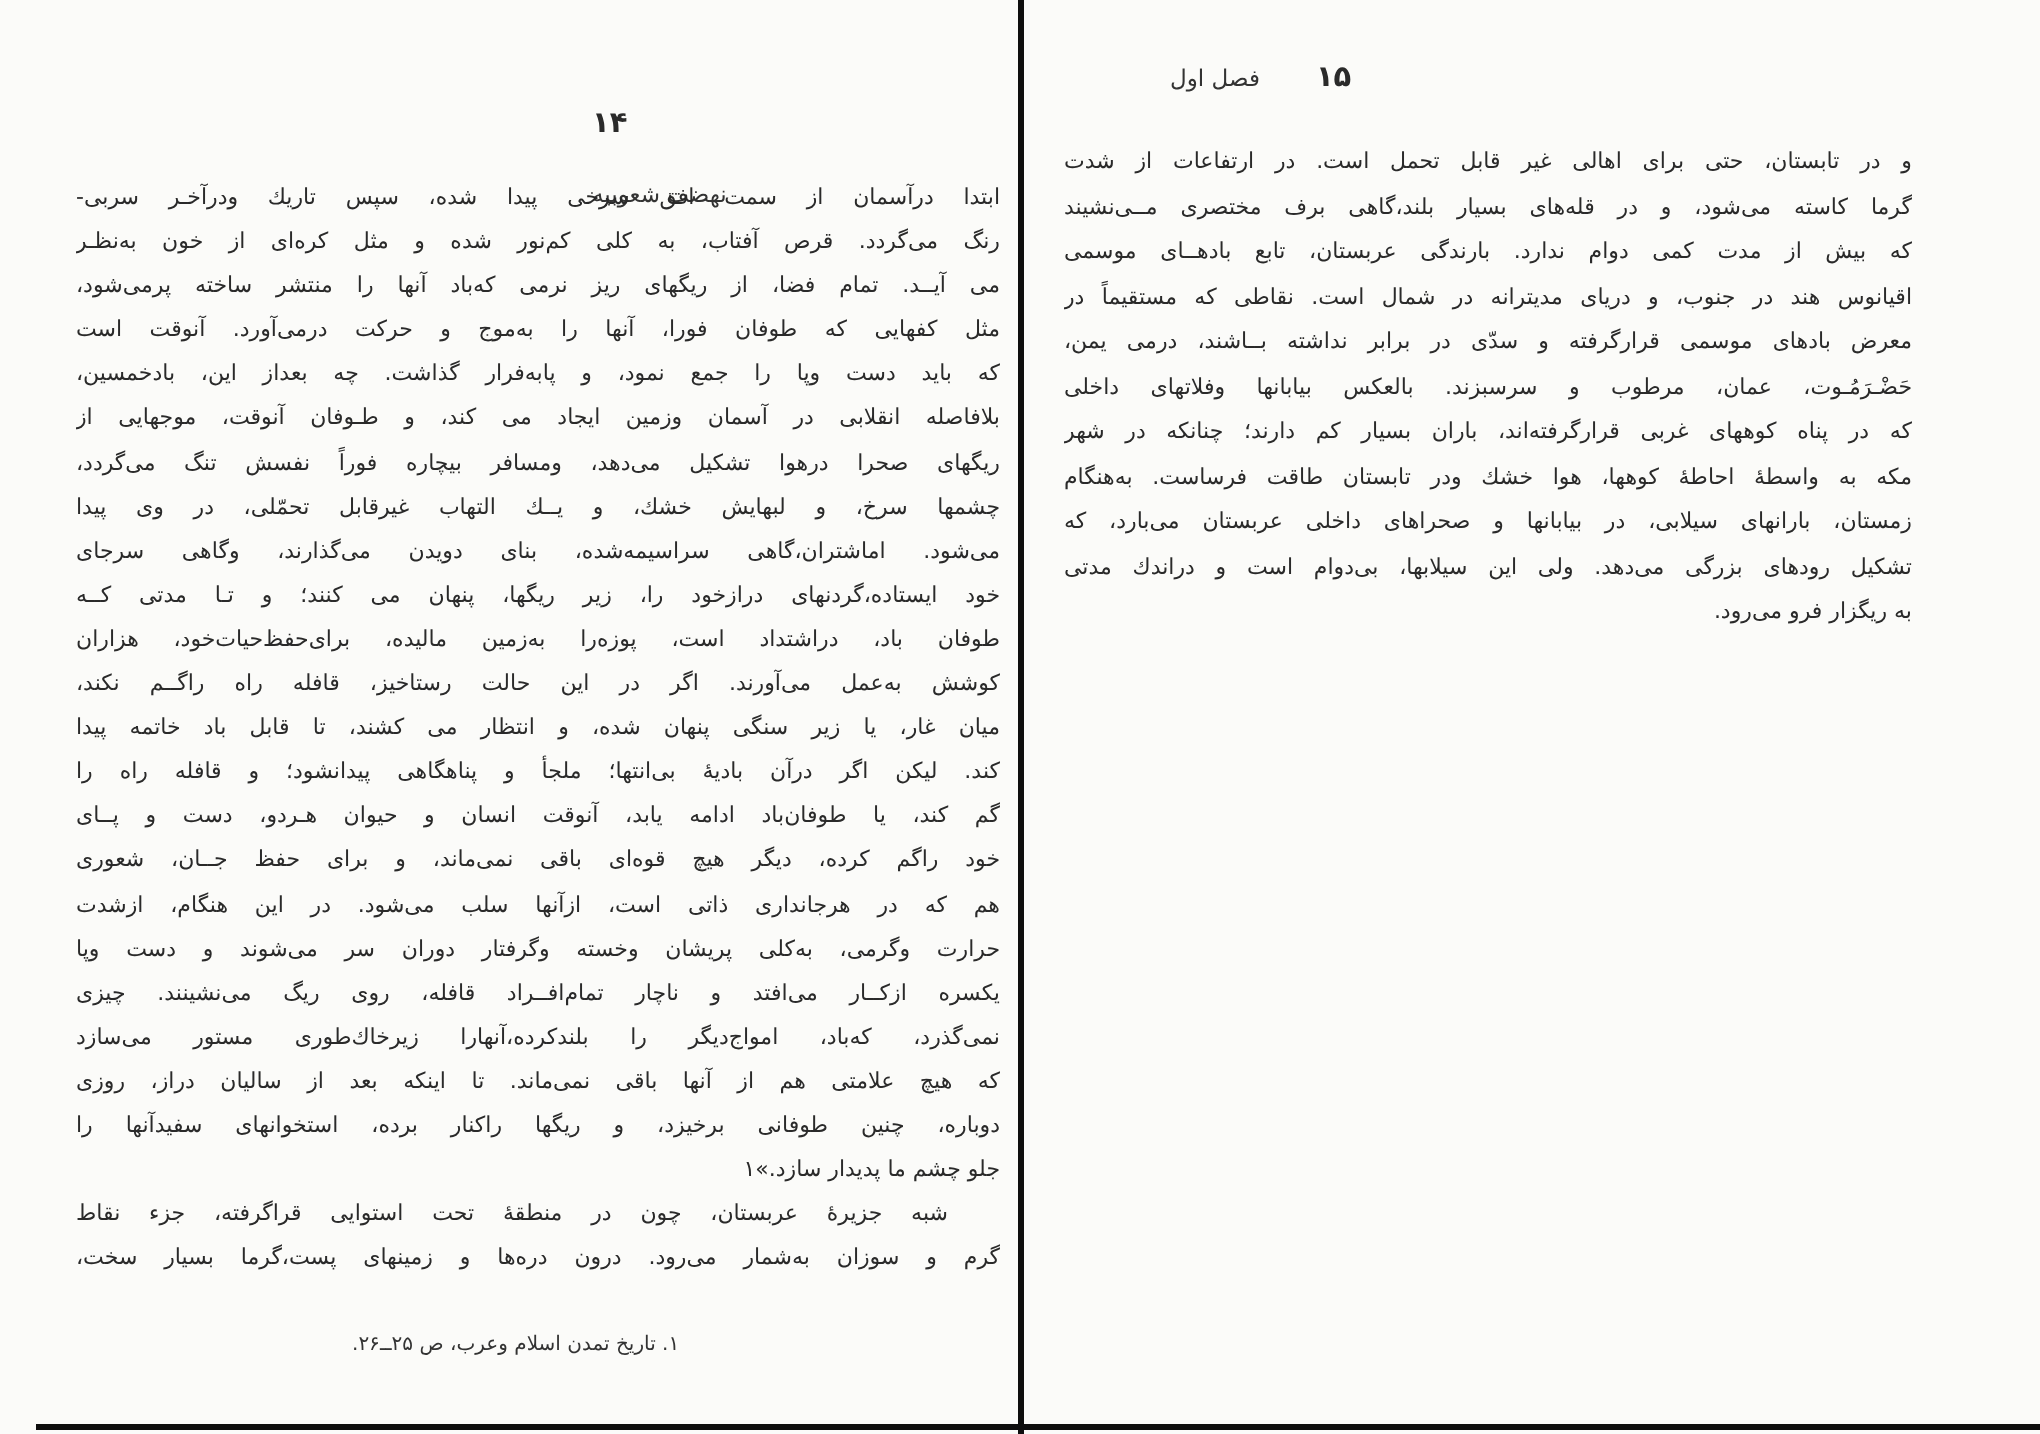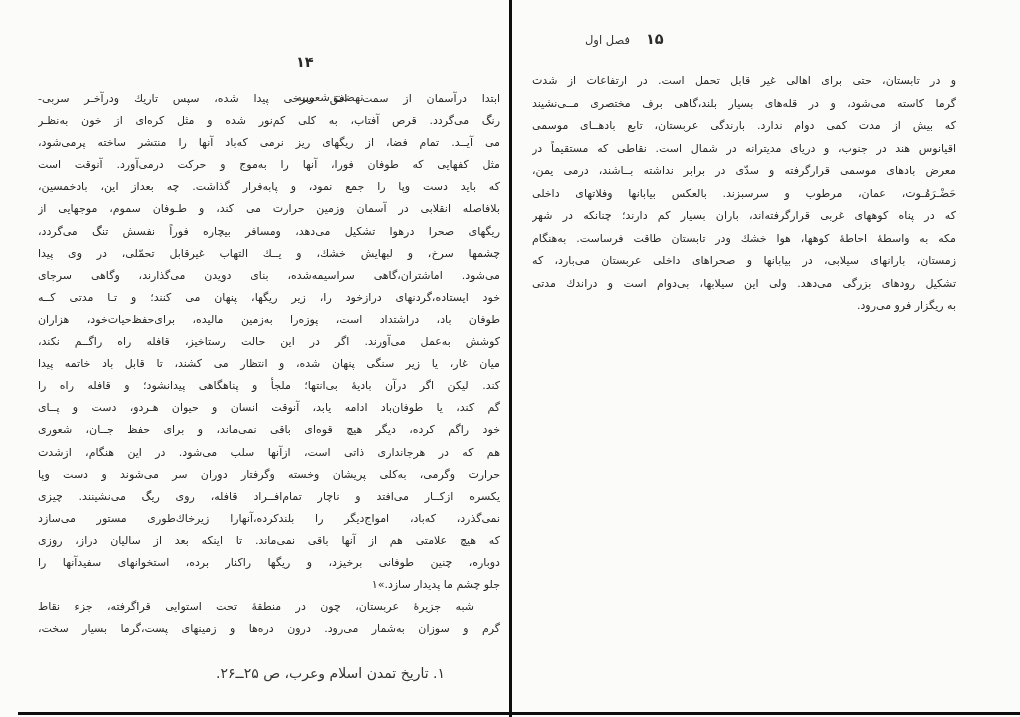--- a/index.html
+++ b/index.html
@@ -20,21 +20,21 @@
   
   .bottom-edge {
     position:absolute; left:18px; top:712px;
     width:1002px; height:3px;
     background:#0e0e0e;
   }
 
   
   .hdr { position:absolute; display:flex; align-items:baseline; direction:ltr; white-space:nowrap; }
   .hdr-left  { left:296px; top:54px; gap:20px;flex-direction:column; }
-  .hdr-right { left:585px; top:31px; gap:16px; }
+  .hdr-right { left:585px; top:31px; gap:28px; }
   .pagenum { font-weight:bold; font-size:14.5px; letter-spacing:1px; }
   .small-title { font-size:11.5px; color:#333; }
 
   
   .textblock { position:absolute; direction:rtl; }
   .textblock > div {
     height:22.1px; line-height:22.1px;
     font-size:11px;
     text-align:justify;
     text-align-last:justify;
@@ -46,23 +46,23 @@
   .right-lines > div { height:22.5px; line-height:22.5px; }
 
   
   .left-lines  > div:nth-child(23) { text-align-last:right; }
   .right-lines > div:nth-child(11) { text-align-last:right; }
   
   .left-lines  > div:nth-child(24) { padding-right:26px; }
 
   
   .footnote {
-    position:absolute; left:189px; top:664px; width:256px;
-    direction:rtl; text-align:right;
-    font-size:14px; line-height:18px; color:#333;
+    position:absolute; left:176px; top:664px; width:256px;
+    direction:rtl; text-align:left;
+    font-size:10px; line-height:18px; color:#333;
     white-space:nowrap;
   }
 </style>
 </head>
 <body>
 
 <div class="scan">
 
   <div class="spine"></div>
   <div class="bottom-edge"></div>
@@ -72,21 +72,21 @@
       <span class="pagenum">۱۴</span>
       <span class="small-title">نهضت شعوبیه</span>
     </div>
 
     <div class="textblock left-lines">
         <div>ابتدا درآسمان از سمت افق سرخی پیدا شده، سپس تاریك ودرآخـر سربی-</div>
         <div>رنگ می‌گردد. قرص آفتاب، به کلی کم‌نور شده و مثل کره‌ای از خون به‌نظـر</div>
         <div>می آیــد. تمام فضا، از ریگهای ریز نرمی که‌باد آنها را منتشر ساخته پرمی‌شود،</div>
         <div>مثل کفهایی که طوفان فورا، آنها را به‌موج و حرکت درمی‌آورد. آنوقت است</div>
         <div>که باید دست وپا را جمع نمود، و پابه‌فرار گذاشت. چه بعداز این، بادخمسین،</div>
-        <div>بلافاصله انقلابی در آسمان وزمین حرارت می کند، و طـوفان سموم، موجهایی از</div>
+        <div>بلافاصله انقلابی در آسمان وزمین ایجاد می کند، و طـوفان آنوقت، موجهایی از</div>
         <div>ریگهای صحرا درهوا تشکیل می‌دهد، ومسافر بیچاره فوراً نفسش تنگ می‌گردد،</div>
         <div>چشمها سرخ، و لبهایش خشك، و یــك التهاب غیرقابل تحمّلی، در وی پیدا</div>
         <div>می‌شود. اماشتران،گاهی سراسیمه‌شده، بنای دویدن می‌گذارند، وگاهی سرجای</div>
         <div>خود ایستاده،گردنهای درازخود را، زیر ریگها، پنهان می کنند؛ و تـا مدتی کــه</div>
         <div>طوفان باد، دراشتداد است، پوزه‌را به‌زمین مالیده، برای‌حفظ‌حیات‌خود، هزاران</div>
         <div>کوشش به‌عمل می‌آورند. اگر در این حالت رستاخیز، قافله راه راگــم نکند،</div>
         <div>میان غار، یا زیر سنگی پنهان شده، و انتظار می کشند، تا قابل باد خاتمه پیدا</div>
         <div>کند. لیکن اگر درآن بادیهٔ بی‌انتها؛ ملجأ و پناهگاهی پیدانشود؛ و قافله راه را</div>
         <div>گم کند، یا طوفان‌باد ادامه یابد، آنوقت انسان و حیوان هـردو، دست و پــای</div>
         <div>خود راگم کرده، دیگر هیچ قوه‌ای باقی نمی‌ماند، و برای حفظ جــان، شعوری</div>

